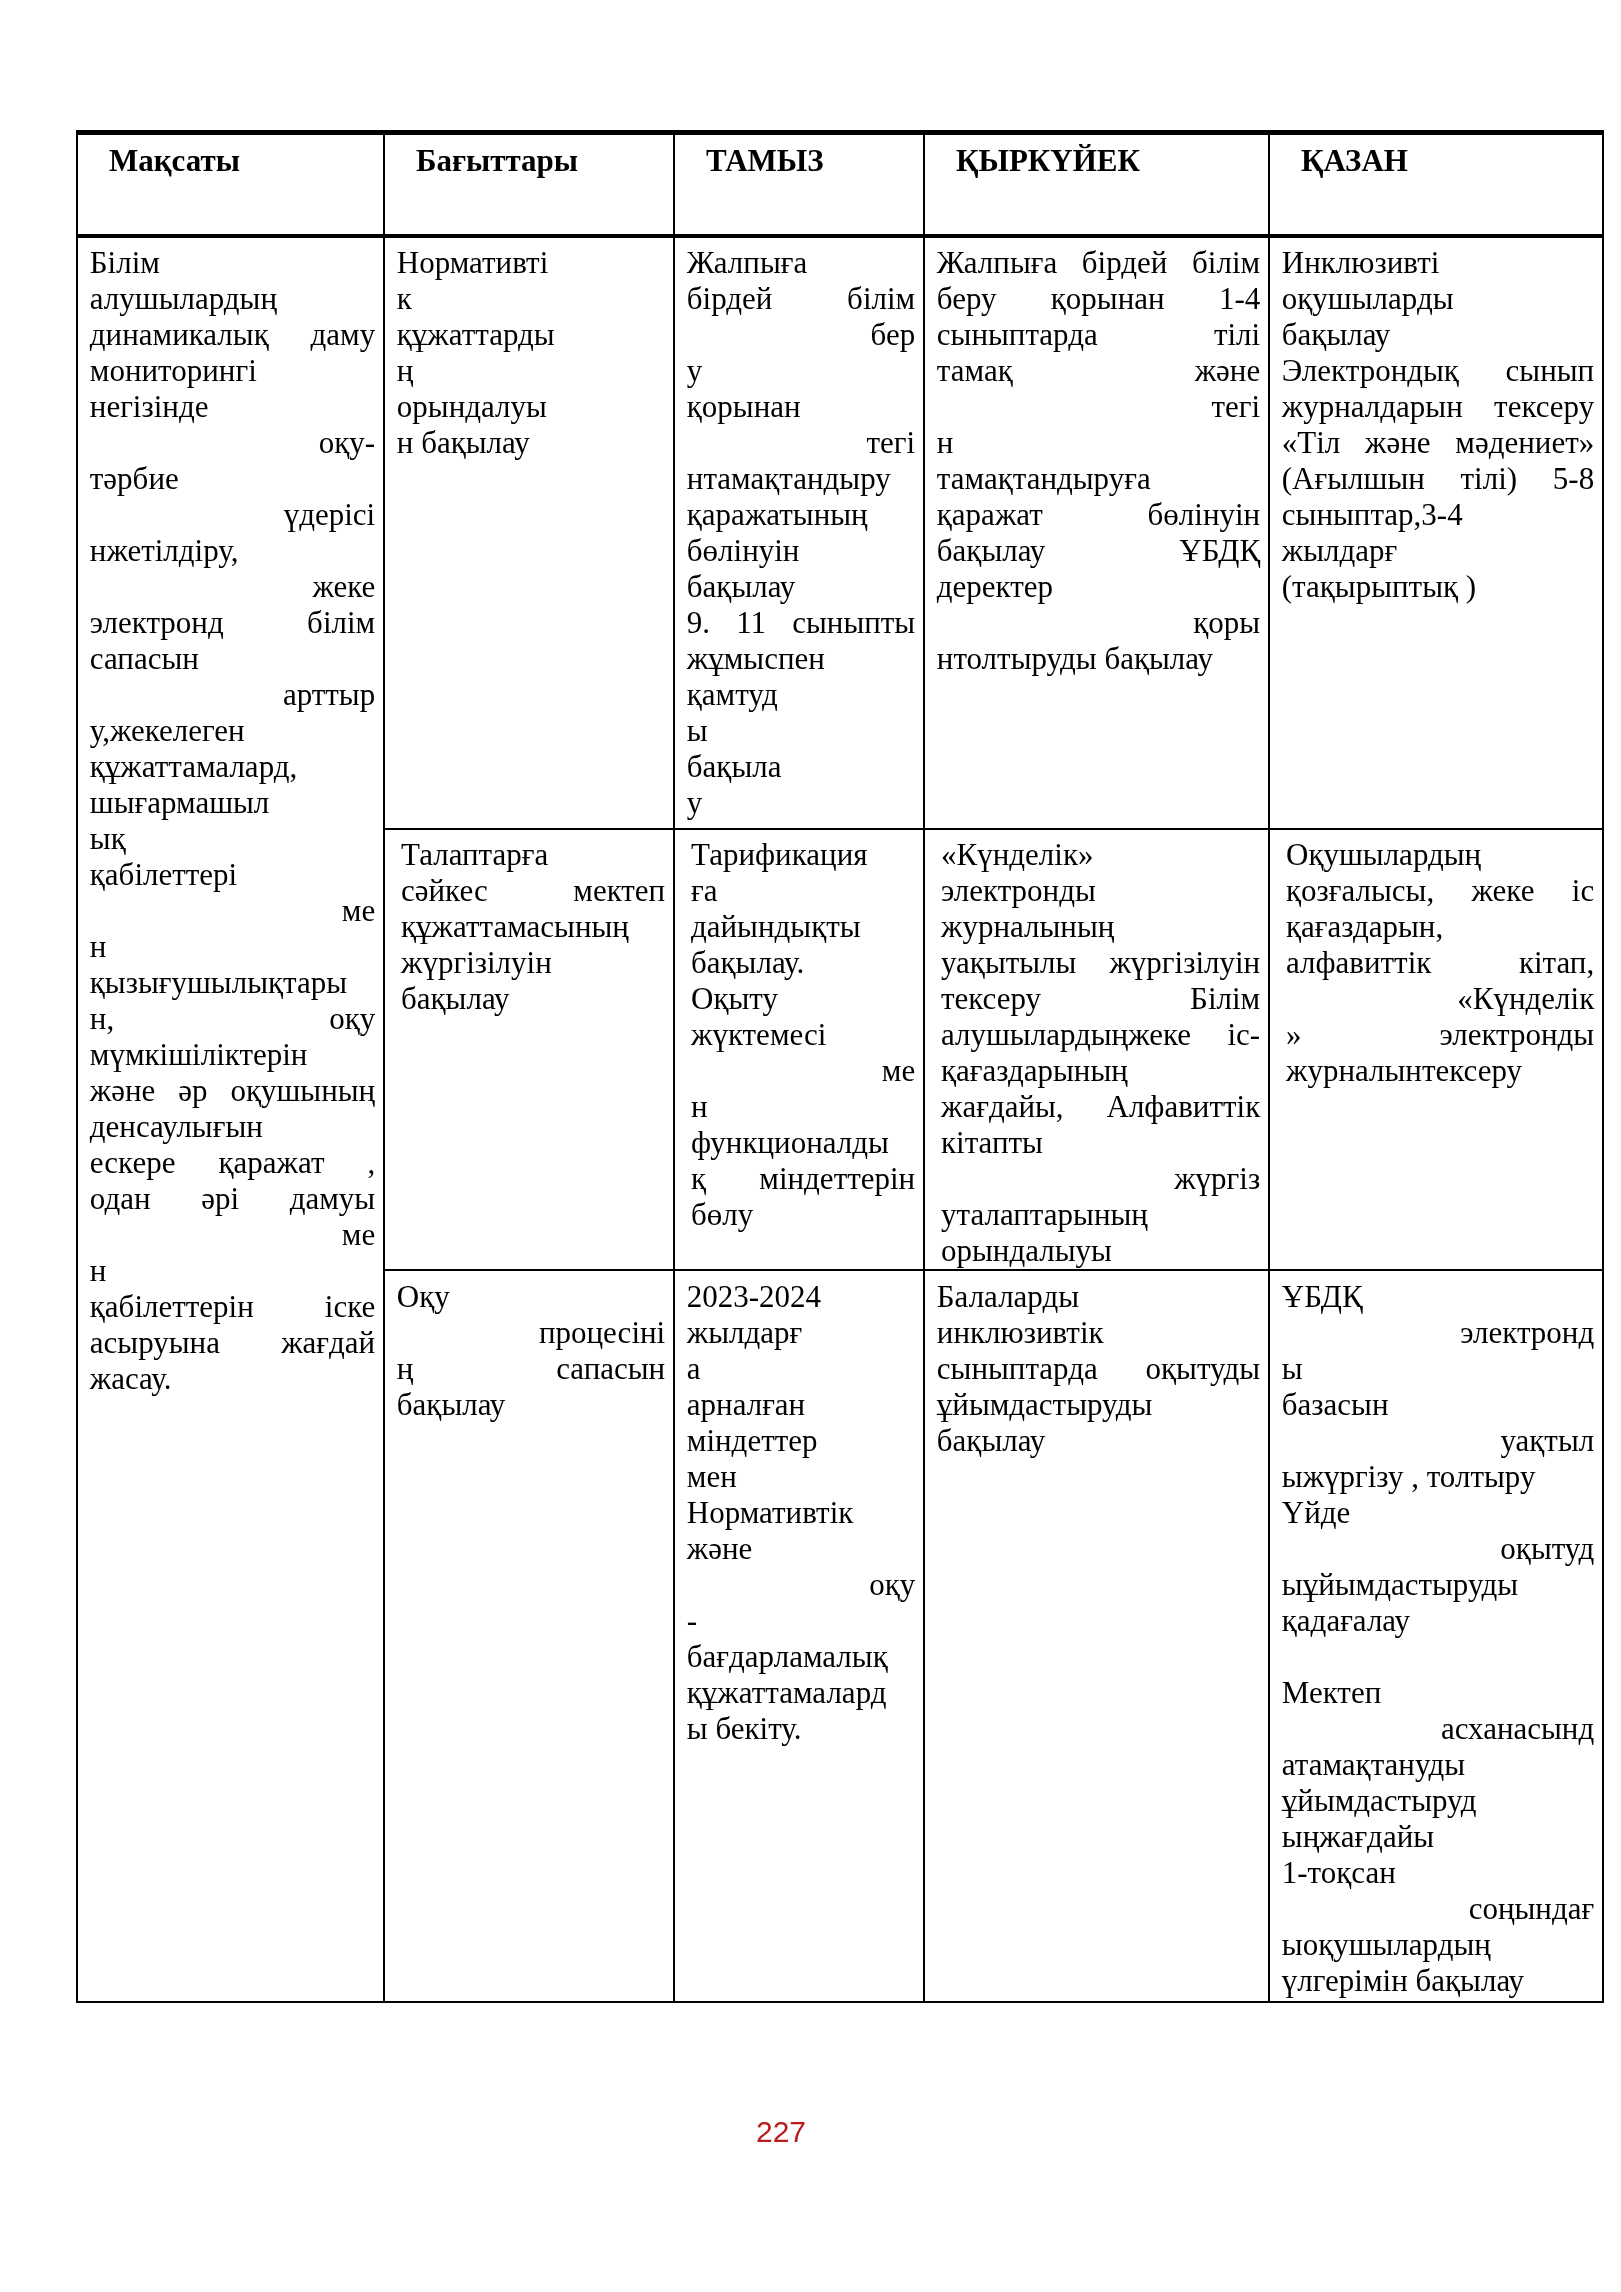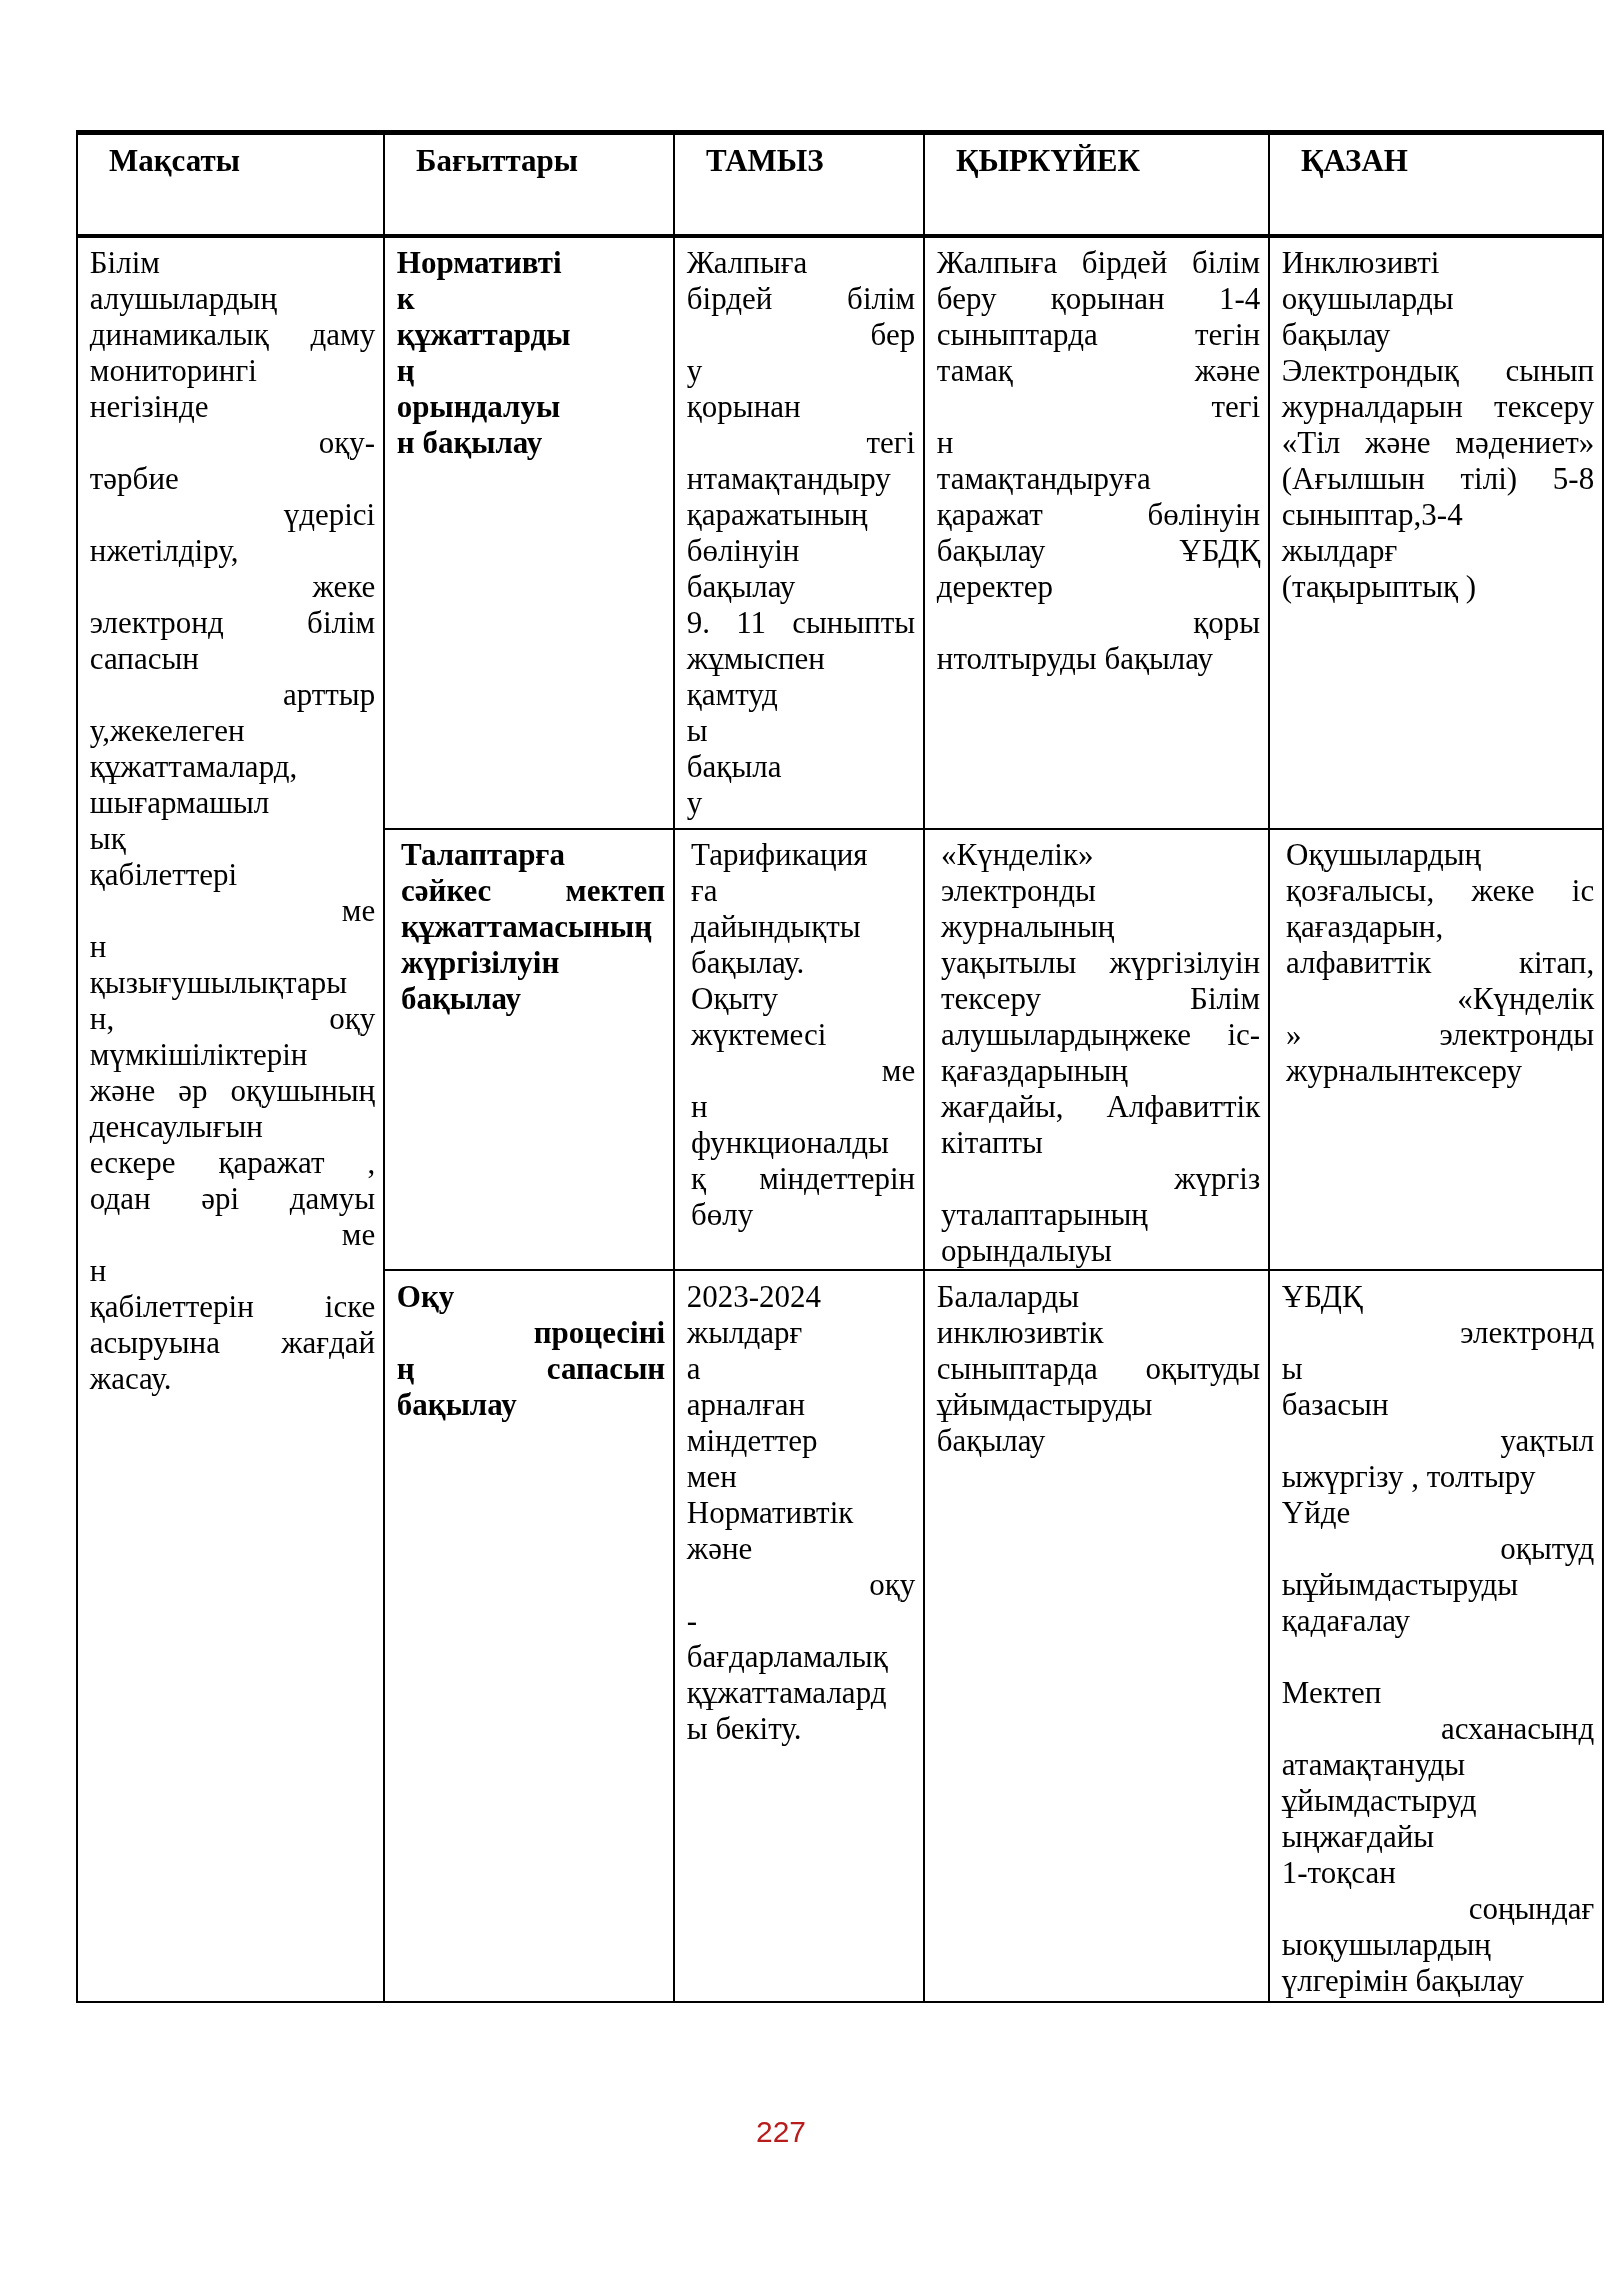--- a/index.html
+++ b/index.html
@@ -29,21 +29,21 @@
   th {
     text-align: left;
     font-weight: bold;
     height: 103px;
     border-bottom: 4.9px solid #000;
     padding-left: 31px;
   }
   tr.row1 td { height: 593px; }
   tr.row2 td { height: 358px; padding-left: 16px; }
   tr.row3 td { height: 732px; }
-  .bold { font-weight: bold; }
+  .bold { font-weight: normal; }
   .tline { line-height: 36px; min-height: 36px; white-space: pre; }
   .tline.multi { display: flex; justify-content: space-between; }
   .tline.multi span { white-space: pre; }
   .page-number {
     position: absolute;
     top: 2115px; left: 0; width: 1562px;
     text-align: center;
     font-family: "Liberation Sans", sans-serif;
     font-size: 30px;
     color: #b91c1c;
@@ -125,21 +125,21 @@
           <div class="tline multi"><span>9.</span><span>11</span><span>сыныпты</span></div>
           <div class="tline">жұмыспен</div>
           <div class="tline">қамтуд</div>
           <div class="tline">ы</div>
           <div class="tline">бақыла</div>
           <div class="tline">у</div>
         </td>
     <td>
           <div class="tline multi"><span>Жалпыға</span><span>бірдей</span><span>білім</span></div>
           <div class="tline multi"><span>беру</span><span>қорынан</span><span>1-4</span></div>
-          <div class="tline multi"><span>сыныптарда</span><span>тегін</span></div>
+          <div class="tline multi"><span>сыныптарда</span><span>тілі</span></div>
           <div class="tline multi"><span>тамақ</span><span>және</span></div>
           <div class="tline multi"><span></span><span>тегі</span></div>
           <div class="tline">н</div>
           <div class="tline">тамақтандыруға</div>
           <div class="tline multi"><span>қаражат</span><span>бөлінуін</span></div>
           <div class="tline multi"><span>бақылау</span><span>ҰБДҚ</span></div>
           <div class="tline">деректер</div>
           <div class="tline multi"><span></span><span>қоры</span></div>
           <div class="tline">нтолтыруды бақылау</div>
         </td>

